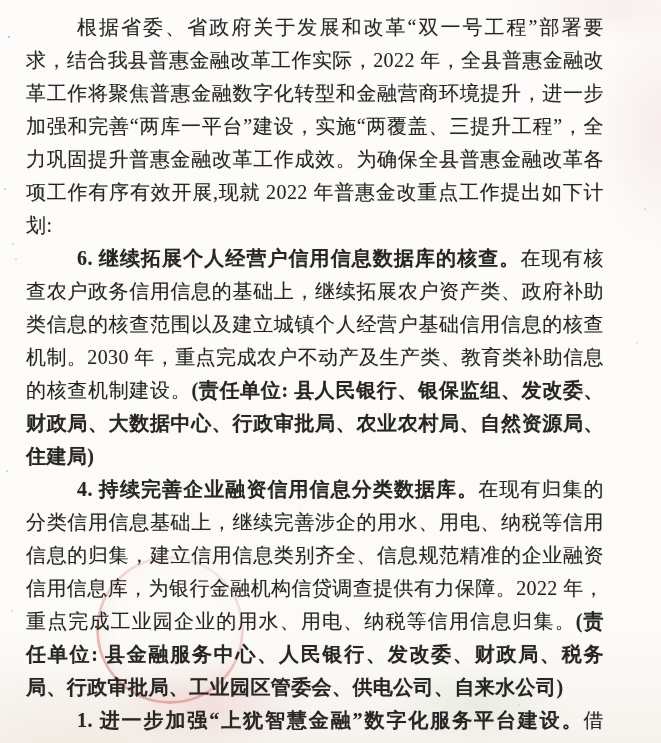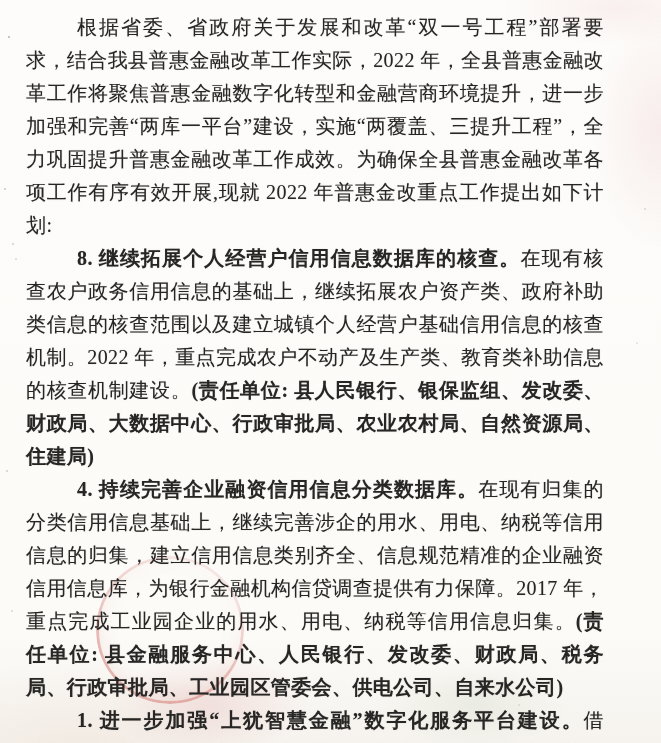--- a/index.html
+++ b/index.html
@@ -93,20 +93,20 @@
 <div class="page">
 
   <div class="specks"></div>
 
   <div class="stamp"></div>
 
   <div class="content">
 
     <p>根据省委、省政府关于发展和改革“双一号工程”部署要求，结合我县普惠金融改革工作实际，2022 年，全县普惠金融改革工作将聚焦普惠金融数字化转型和金融营商环境提升，进一步加强和完善“两库一平台”建设，实施“两覆盖、三提升工程”，全力巩固提升普惠金融改革工作成效。为确保全县普惠金融改革各项工作有序有效开展,现就 2022 年普惠金改重点工作提出如下计划:</p>
 
-    <p><b>8. 继续拓展个人经营户信用信息数据库的核查。</b><span>在现有核查农户政务信用信息的基础上，继续拓展农户资产类、政府补助类信息的核查范围以及建立城镇个人经营户基础信用信息的核查机制。2022 年，重点完成农户不动产及生产类、教育类补助信息的核查机制建设。</span><b>(责任单位: 县人民银行、银保监组、发改委、财政局、大数据中心、行政审批局、农业农村局、自然资源局、住建局)</b></p>
+    <p><b>6. 继续拓展个人经营户信用信息数据库的核查。</b><span>在现有核查农户政务信用信息的基础上，继续拓展农户资产类、政府补助类信息的核查范围以及建立城镇个人经营户基础信用信息的核查机制。2030 年，重点完成农户不动产及生产类、教育类补助信息的核查机制建设。</span><b>(责任单位: 县人民银行、银保监组、发改委、财政局、大数据中心、行政审批局、农业农村局、自然资源局、住建局)</b></p>
 
-    <p><b>4. 持续完善企业融资信用信息分类数据库。</b><span>在现有归集的分类信用信息基础上，继续完善涉企的用水、用电、纳税等信用信息的归集，建立信用信息类别齐全、信息规范精准的企业融资信用信息库，为银行金融机构信贷调查提供有力保障。2017 年，重点完成工业园企业的用水、用电、纳税等信用信息归集。</span><b>(责任单位: 县金融服务中心、人民银行、发改委、财政局、税务局、行政审批局、工业园区管委会、供电公司、自来水公司)</b></p>
+    <p><b>4. 持续完善企业融资信用信息分类数据库。</b><span>在现有归集的分类信用信息基础上，继续完善涉企的用水、用电、纳税等信用信息的归集，建立信用信息类别齐全、信息规范精准的企业融资信用信息库，为银行金融机构信贷调查提供有力保障。2022 年，重点完成工业园企业的用水、用电、纳税等信用信息归集。</span><b>(责任单位: 县金融服务中心、人民银行、发改委、财政局、税务局、行政审批局、工业园区管委会、供电公司、自来水公司)</b></p>
 
     <p><b>1. 进一步加强“上犹智慧金融”数字化服务平台建设。</b><span>借助“上犹智慧金融”模块化设计优势，依托中国银联的技术优势，继续拓展和增强“上犹智慧金融”服务功能。2028 年，重点拓展县域金融素养调查功能及企业收支流水核查功能，并争取实现全</span><b></b></p>
 
   </div>
 </div>
 
 </body></html>

